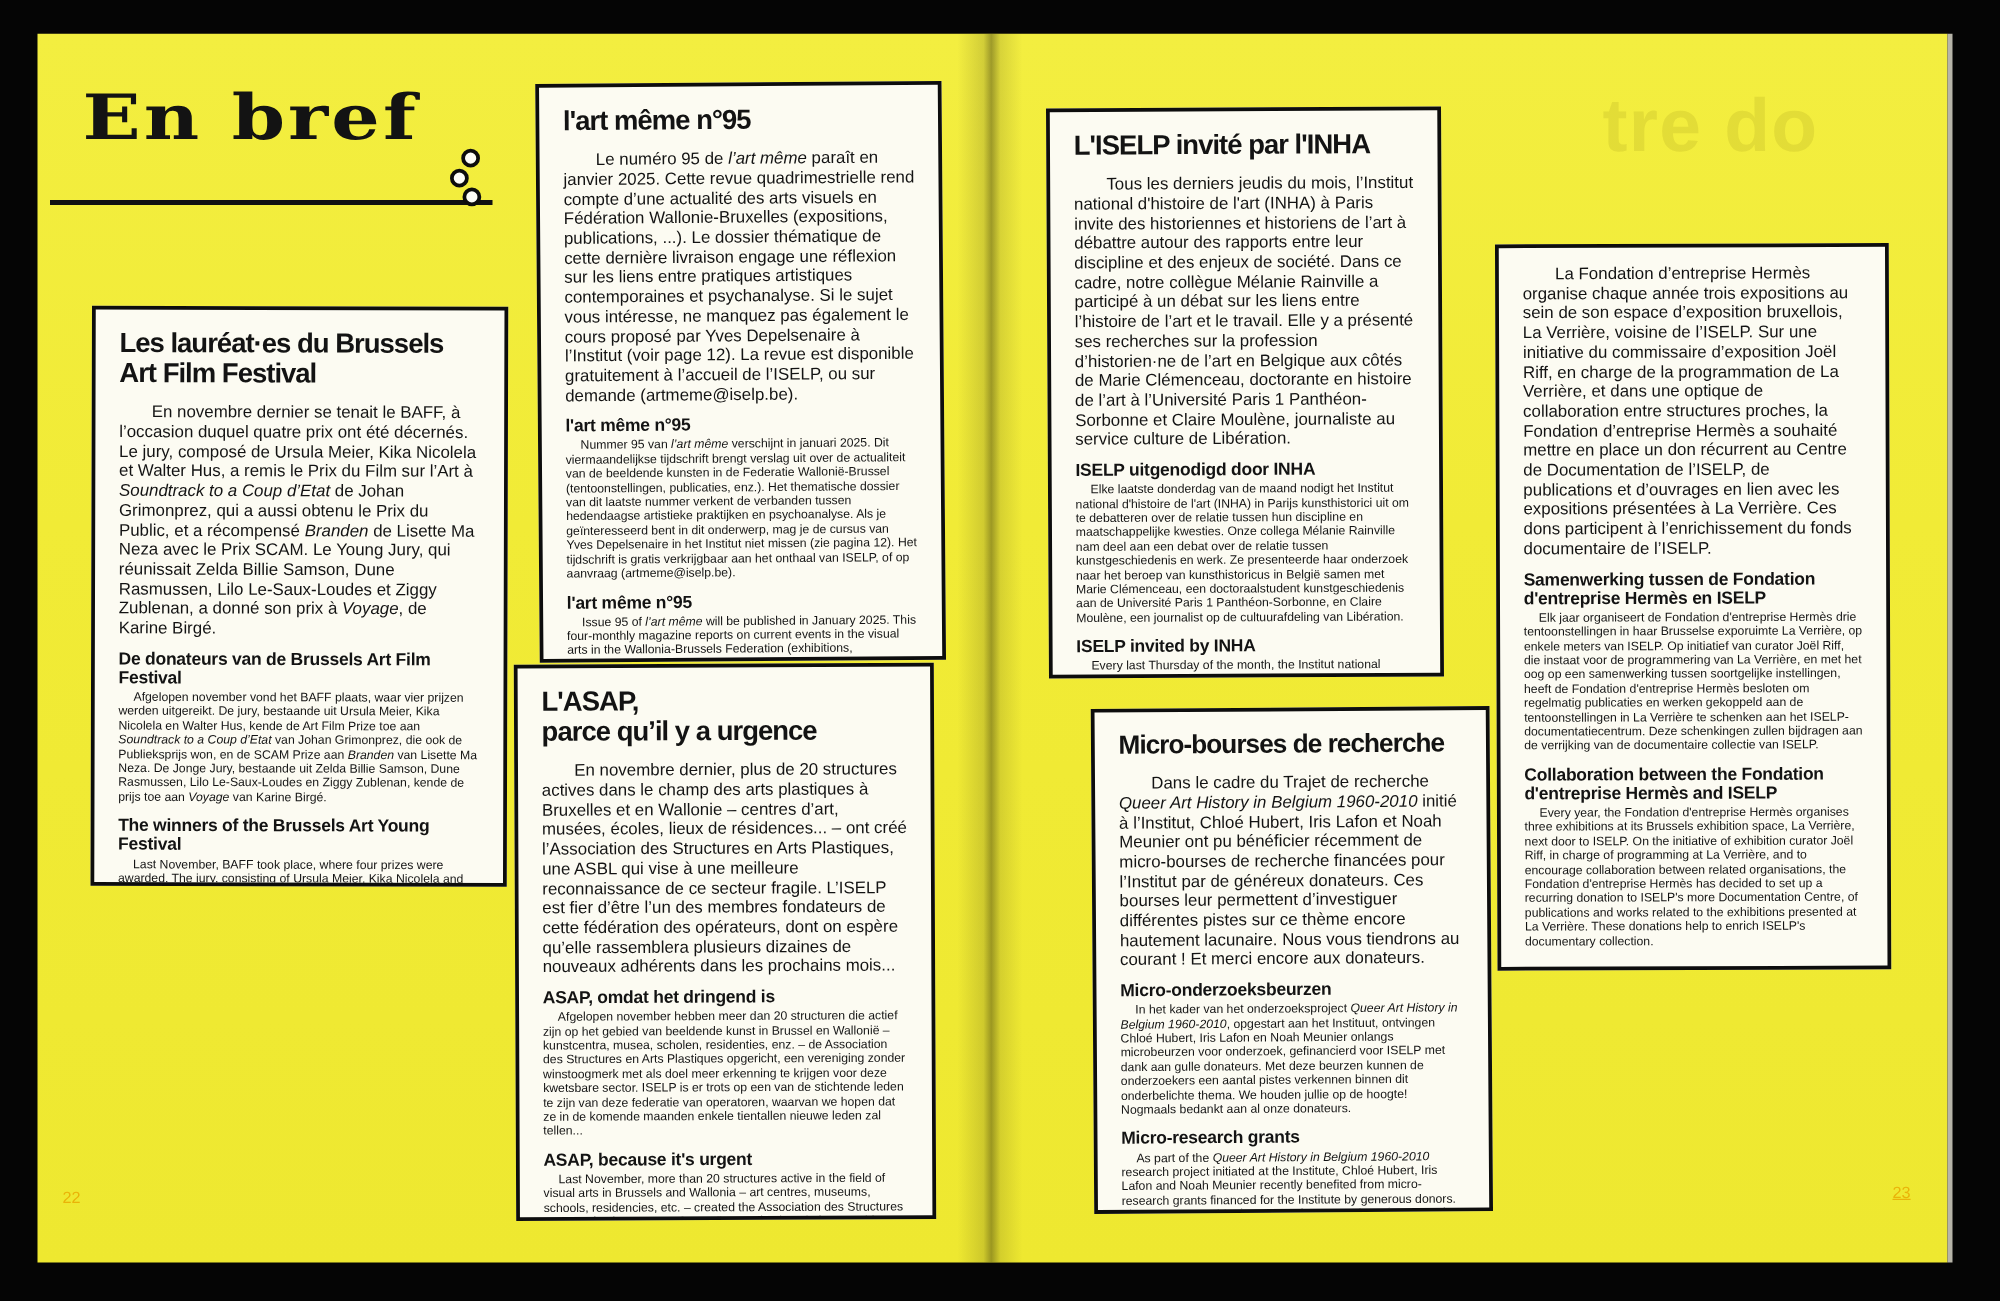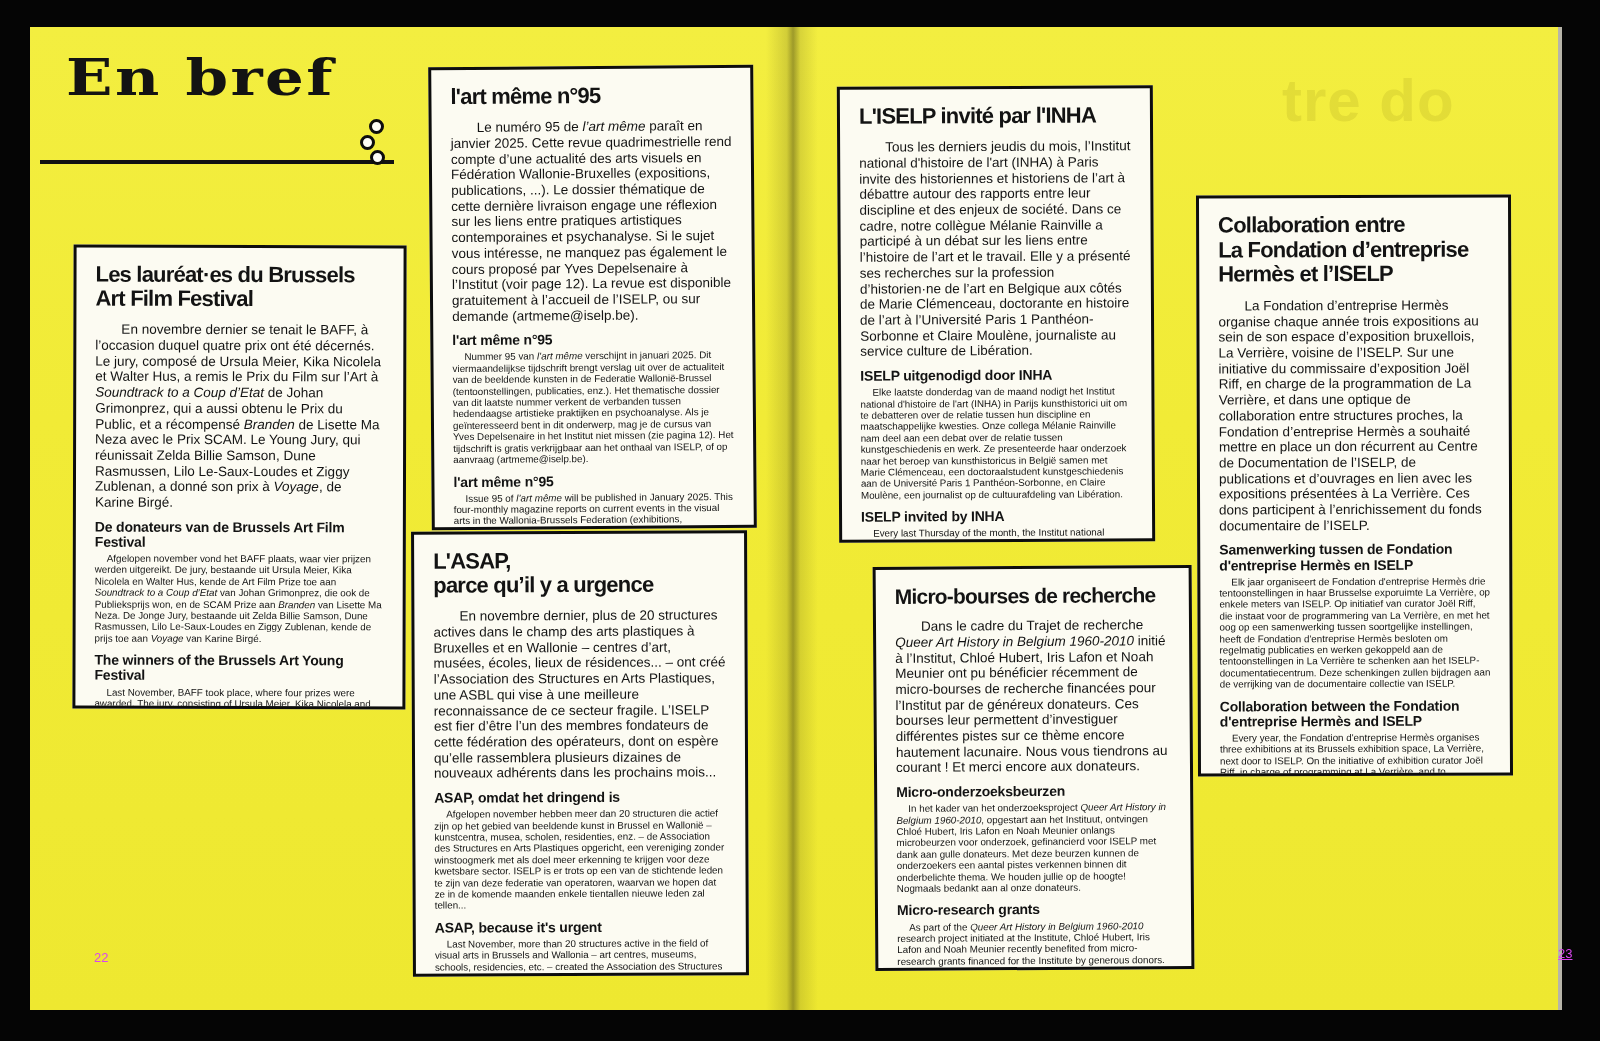--- a/index.html
+++ b/index.html
@@ -4,21 +4,21 @@
 <style>
   html,body{margin:0;padding:0;background:#000;}
   #stage{position:relative;width:1600px;height:1041px;background:#050505;overflow:hidden;
          font-family:"Liberation Sans",sans-serif;color:#131313;}
   .page{position:absolute;top:27px;height:983px;background:linear-gradient(180deg,#f3ee40 0%,#f1eb36 40%,#eee830 100%);}
   #page-left{left:30px;width:762px;}
   #page-right{left:792px;width:766px;border-right:4px solid #b7b5a9;}
   #spine{position:absolute;top:27px;left:766px;width:52px;height:983px;pointer-events:none;
          background:linear-gradient(90deg,rgba(0,0,0,0) 0%,rgba(60,58,20,.18) 40%,rgba(40,38,10,.42) 52%,rgba(60,58,20,.15) 66%,rgba(0,0,0,0) 100%);}
   
-  #masthead{position:absolute;left:66px;top:48px;width:340px;}
+  #masthead{position:absolute;left:66px;top:64px;width:340px;}
   #masthead h1{margin:0;font-family:"DejaVu Serif","Liberation Serif",serif;font-weight:600;
                font-size:50px;letter-spacing:2px;transform:scaleX(1.22);transform-origin:left top;white-space:nowrap;}
   #title-rule{position:absolute;left:40px;top:160px;width:354px;height:4px;background:#111;}
   .dot{position:absolute;width:15px;height:15px;border:3.5px solid #0d0d0d;border-radius:50%;background:#fdfdf6;box-sizing:border-box;}
   
   #ghost{position:absolute;left:1282px;top:66px;font-weight:bold;font-size:60px;letter-spacing:1px;
          color:rgba(122,112,6,0.13);white-space:nowrap;}
   
   .box{position:absolute;background:#fcfbf2;border:3px solid #0d0d0d;box-sizing:border-box;
        padding:13px 19px 10px;overflow:hidden;}
@@ -27,21 +27,21 @@
   .fr{margin:0 0 4px;font-size:13.5px;line-height:15.7px;text-indent:26px;}
   .sm{margin:0;font-size:9.8px;line-height:11.4px;text-indent:12px;}
   #box-baff   {left:73px;  top:245px; width:333px; height:464px; transform:rotate(0.15deg);}
   #box-artmeme{left:430px; top:66px;  width:325px; height:463px; transform:rotate(-0.45deg);}
   #box-asap   {left:412px; top:531px; width:336px; height:445px; transform:rotate(-0.25deg);}
   #box-inha   {left:838px; top:86px;  width:316px; height:456px; transform:rotate(-0.3deg);}
   #box-micro  {left:874px; top:566px; width:319px; height:404px; transform:rotate(-0.4deg);}
   #box-hermes {left:1197px;top:195px; width:315px; height:581px; transform:rotate(-0.2deg);}
   #box-micro .box-title{font-size:21px;}
   #box-hermes .box-title{line-height:1.12;}
-  .pagenum{position:absolute;font-size:13px;color:#d946ef;margin-left:44px;}
+  .pagenum{position:absolute;font-size:13px;color:#eab308;}
   #pagenum-left{left:50px;top:950px;}
   #pagenum-right{left:1514px;top:946px;text-decoration:underline;}
 </style>
 </head>
 <body>
 
 <div id="stage">
 
   <div class="page" id="page-left"></div>
   <div class="page" id="page-right"></div>
@@ -102,23 +102,20 @@
   <section class="box" id="box-micro">
     <h2 class="box-title">Micro-bourses de recherche</h2>
     <p class="fr">Dans le cadre du Trajet de recherche <i>Queer Art History in Belgium 1960-2010</i> initié à l’Institut, Chloé Hubert, Iris Lafon et Noah Meunier ont pu bénéficier récemment de micro-bourses de recherche financées pour l’Institut par de généreux donateurs. Ces bourses leur permettent d’investiguer différentes pistes sur ce thème encore hautement lacunaire. Nous vous tiendrons au courant ! Et merci encore aux donateurs.</p>
     <h3 class="sub">Micro-onderzoeksbeurzen</h3>
     <p class="sm">In het kader van het onderzoeksproject <i>Queer Art History in Belgium 1960-2010</i>, opgestart aan het Instituut, ontvingen Chloé Hubert, Iris Lafon en Noah Meunier onlangs microbeurzen voor onderzoek, gefinancierd voor ISELP met dank aan gulle donateurs. Met deze beurzen kunnen de onderzoekers een aantal pistes verkennen binnen dit onderbelichte thema. We houden jullie op de hoogte! Nogmaals bedankt aan al onze donateurs.</p>
     <h3 class="sub">Micro-research grants</h3>
     <p class="sm">As part of the <i>Queer Art History in Belgium 1960-2010</i> research project initiated at the Institute, Chloé Hubert, Iris Lafon and Noah Meunier recently benefited from micro-research grants financed for the Institute by generous donors. These grants enable them to explore a number of avenues in this highly incomplete field. We will keep you updated! And thanks once again to our donors.</p>
   </section>
 
   <section class="box" id="box-hermes">
-    <h2 class="box-title">Collaboration entre
-La Fondation d’entreprise
-Hermès et l’ISELP</h2>
     <p class="fr">La Fondation d’entreprise Hermès organise chaque année trois expositions au sein de son espace d’exposition bruxellois, La Verrière, voisine de l’ISELP. Sur une initiative du commissaire d’exposition Joël Riff, en charge de la programmation de La Verrière, et dans une optique de collaboration entre structures proches, la Fondation d’entreprise Hermès a souhaité mettre en place un don récurrent au Centre de Documentation de l’ISELP, de publications et d’ouvrages en lien avec les expositions présentées à La Verrière. Ces dons participent à l’enrichissement du fonds documentaire de l’ISELP.</p>
     <h3 class="sub">Samenwerking tussen de Fondation
 d'entreprise Hermès en ISELP</h3>
     <p class="sm">Elk jaar organiseert de Fondation d'entreprise Hermès drie tentoonstellingen in haar Brusselse exporuimte La Verrière, op enkele meters van ISELP. Op initiatief van curator Joël Riff, die instaat voor de programmering van La Verrière, en met het oog op een samenwerking tussen soortgelijke instellingen, heeft de Fondation d'entreprise Hermès besloten om regelmatig publicaties en werken gekoppeld aan de tentoonstellingen in La Verrière te schenken aan het ISELP-documentatiecentrum. Deze schenkingen zullen bijdragen aan de verrijking van de documentaire collectie van ISELP.</p>
     <h3 class="sub">Collaboration between the Fondation
 d'entreprise Hermès and ISELP</h3>
     <p class="sm">Every year, the Fondation d'entreprise Hermès organises three exhibitions at its Brussels exhibition space, La Verrière, next door to ISELP. On the initiative of exhibition curator Joël Riff, in charge of programming at La Verrière, and to encourage collaboration between related organisations, the Fondation d'entreprise Hermès has decided to set up a recurring donation to ISELP's more Documentation Centre, of publications and works related to the exhibitions presented at La Verrière. These donations help to enrich ISELP's documentary collection.</p>
   </section>
 
   <div class="pagenum" id="pagenum-left">22</div>

